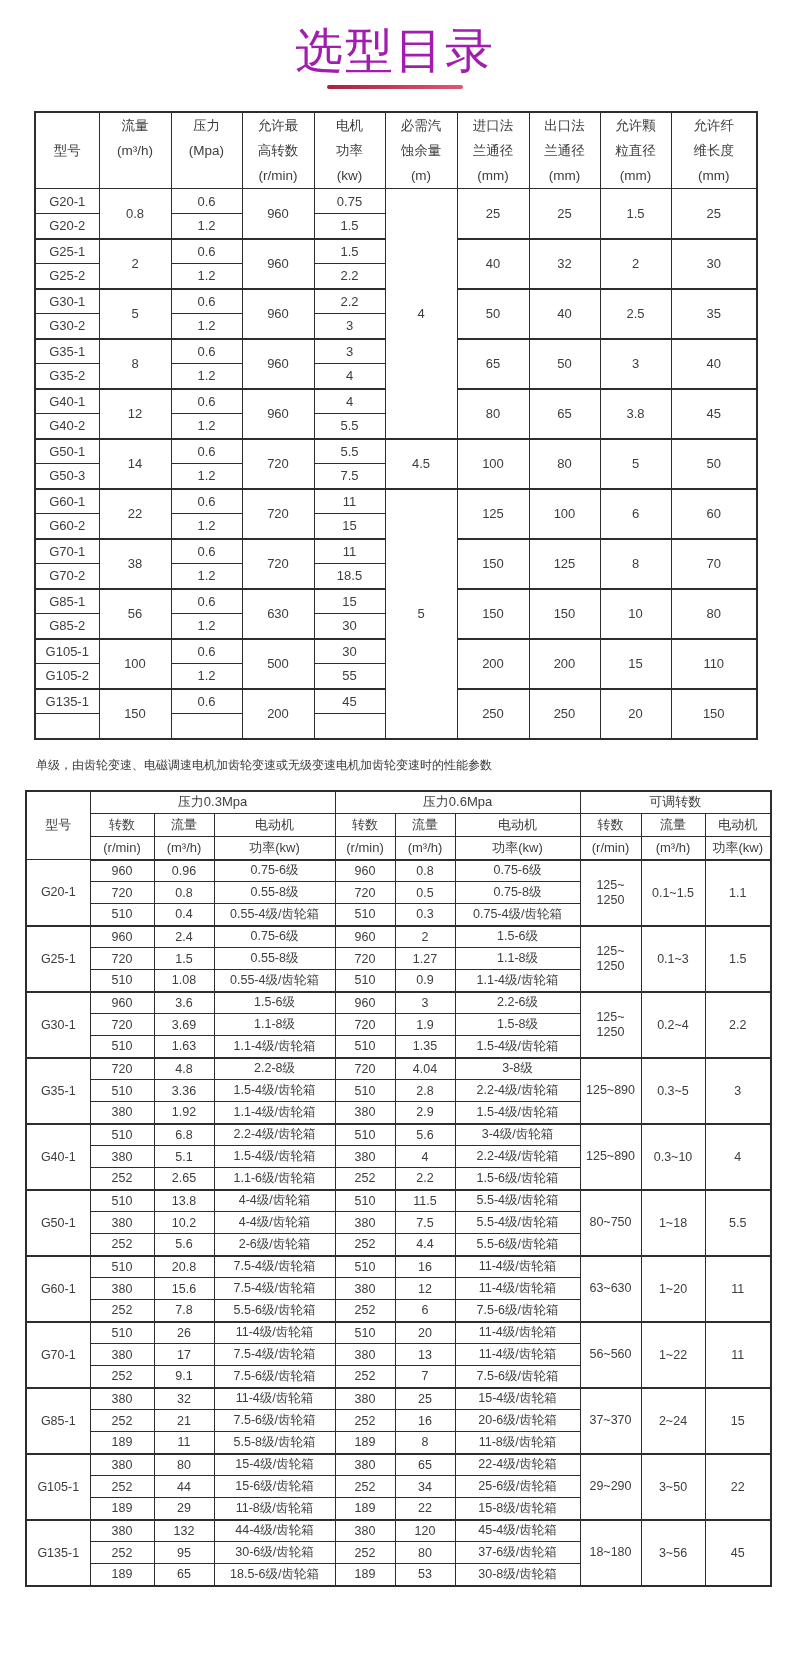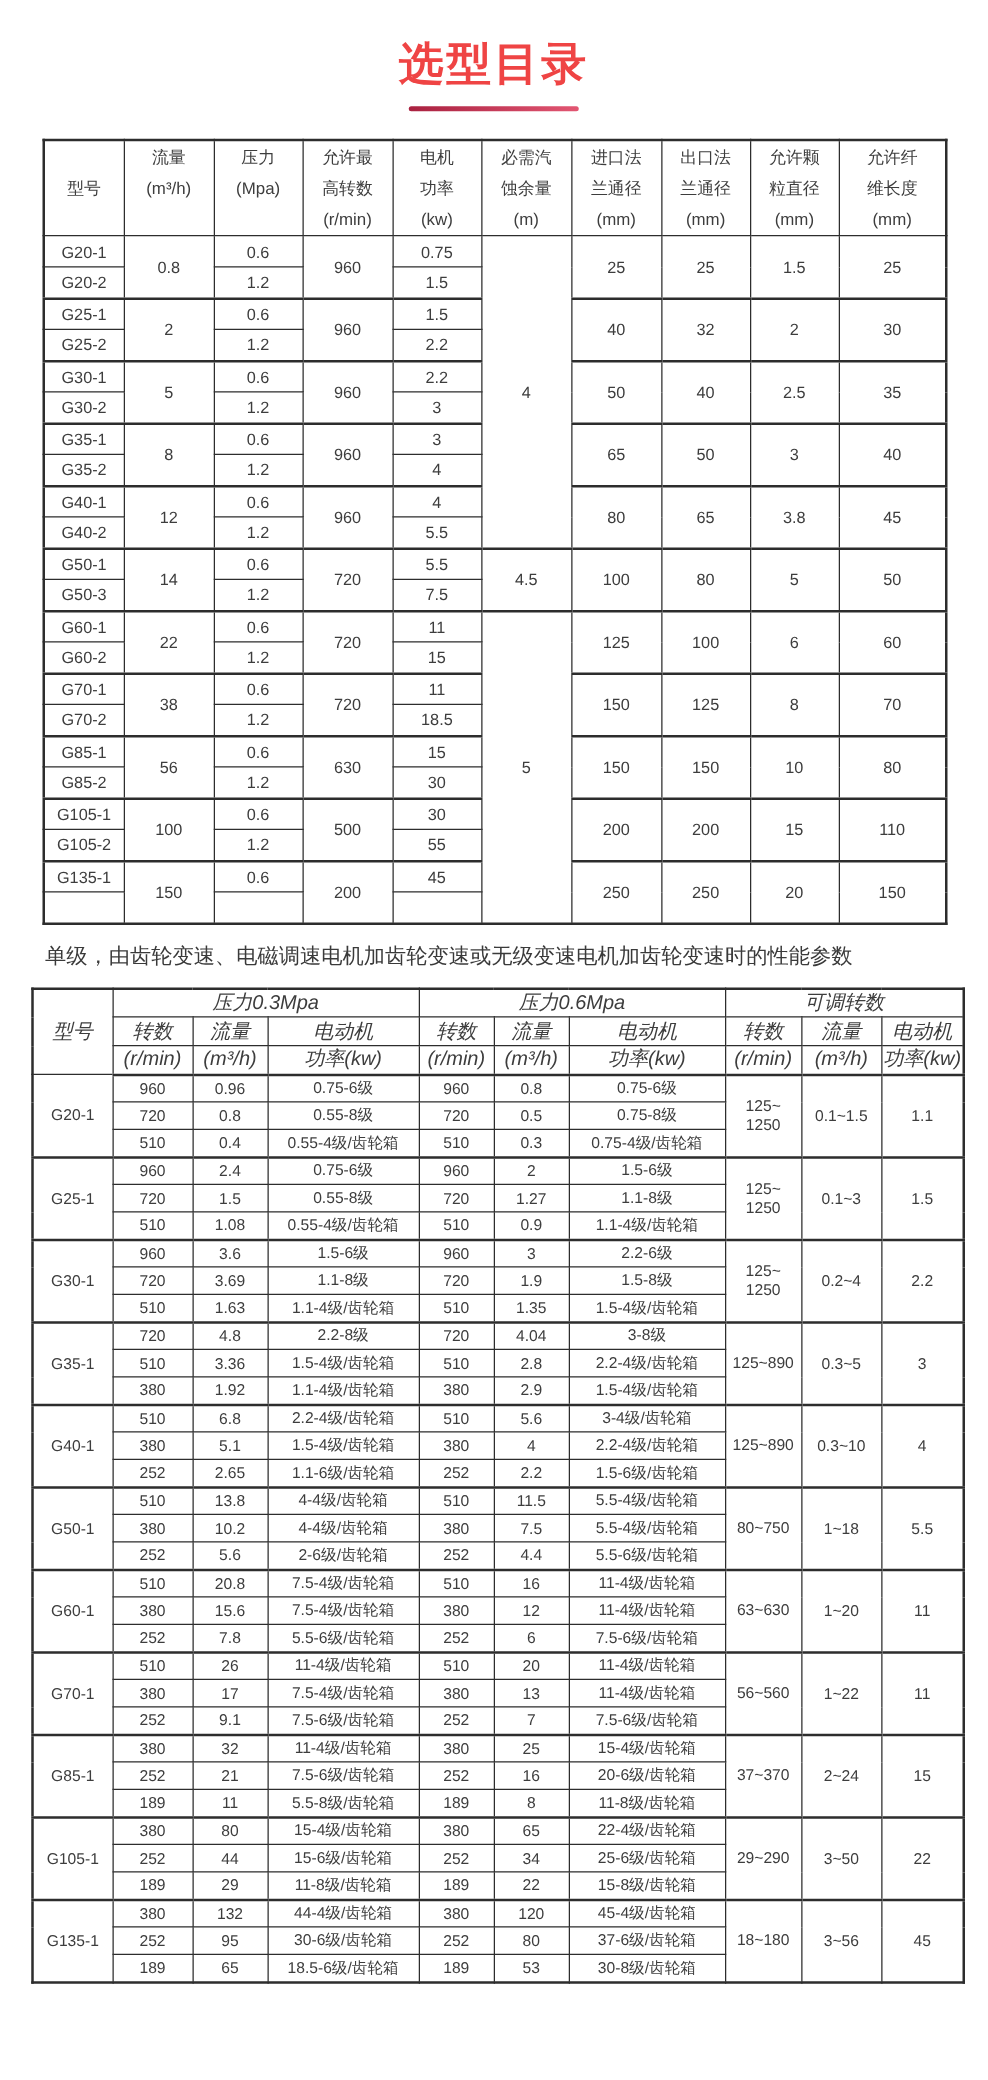--- a/index.html
+++ b/index.html
@@ -2,41 +2,41 @@
 <html><head>
 <meta charset="utf-8">
 <style>
   * { box-sizing: border-box; }
   html, body { margin: 0; padding: 0; }
   body {
     width: 790px; height: 1664px; background: #ffffff; overflow: hidden;
     font-family: "Liberation Sans", sans-serif; color: #3d3d3d;
   }
   .page-title {
-    text-align: center; font-size: 36px; font-weight: 700; color: #ef4444;
+    text-align: center; font-size: 48px; font-weight: 400; color: #a21caf;
     letter-spacing: 2px; margin: 26px 0 0 0; line-height: 50px;
   }
   .title-underline {
     width: 136px; height: 4px; margin: 9px auto 0 auto; border-radius: 2px;
     background: linear-gradient(90deg, #a92140, #e25672);
   }
   table.ctable { border-collapse: collapse; table-layout: fixed; }
   table.ctable td {
     border: 1px solid #2d2d2d; text-align: center; vertical-align: middle;
     padding: 0 1px; overflow: hidden;
   }
   .t1 { margin: 22px 0 0 34px; width: 722px; border: 2px solid #2d2d2d; }
   .t1 thead td { height: 76px; font-size: 13.5px; padding: 0; }
   .t1 thead .hl { height: 25px; line-height: 25px; }
   .t1 tbody td { height: 25px; font-size: 13px; }
   .note {
-    margin: 16px 0 16px 36px; font-size: 17px; color: #3a3a3a; line-height: 18px;
+    margin: 16px 0 16px 36px; font-size: 12px; color: #3a3a3a; line-height: 18px;
   }
   .t2 { margin: 11px 0 0 25px; width: 745px; border: 2px solid #2d2d2d; }
-  .t2 thead td { height: 23px; font-size: 16px; font-style: italic; }
+  .t2 thead td { height: 23px; font-size: 13px; }
   .t2 thead tr:last-child td { border-bottom: 2px solid #2d2d2d; }
   .t2 tbody td { height: 22px; font-size: 12.5px; }
   tr.grp > td { border-top: 2px solid #2d2d2d; }
   .prewrap { white-space: pre-line; line-height: 15px; }
 </style>
 </head>
 <body>
 
 <h1 class="page-title">选型目录</h1>
 <div class="title-underline"></div>

